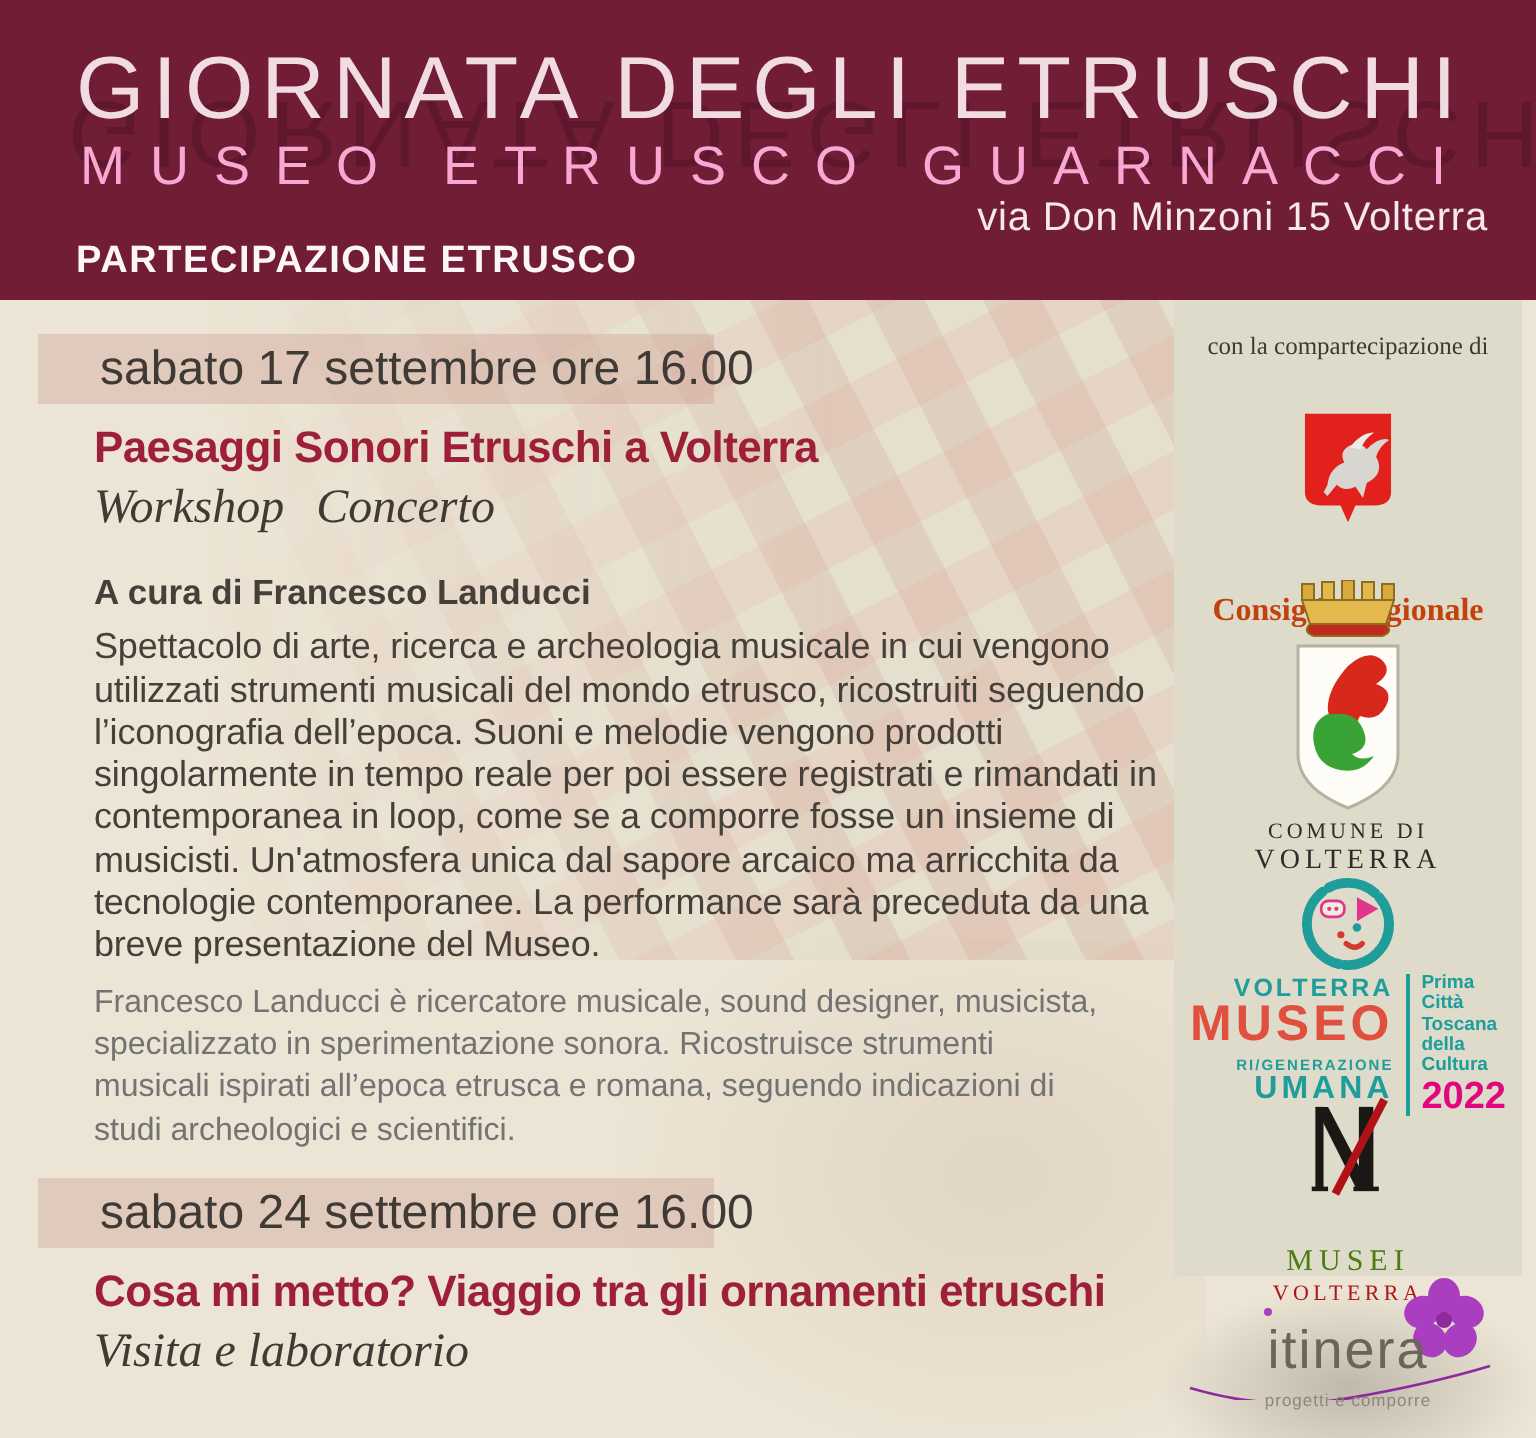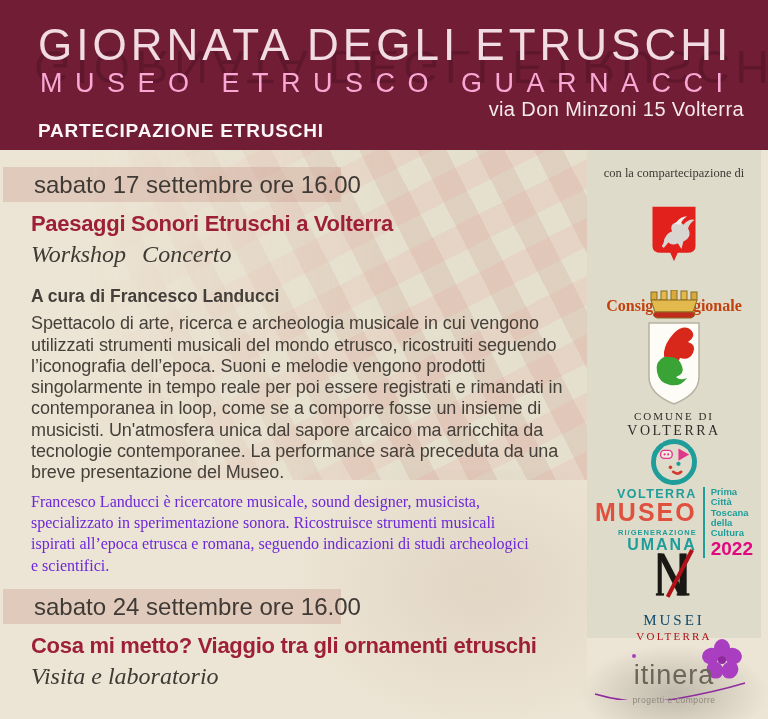--- a/index.html
+++ b/index.html
@@ -30,21 +30,21 @@
     position:absolute;right:24px;top:98px;
     font-size:20px;color:#f6e9ed;letter-spacing:.4px;
   }
   .h-badge{
     position:absolute;left:38px;bottom:8px;
     font-size:19px;font-weight:700;letter-spacing:.8px;color:#fdf6f8;
   }
   
   .content{position:absolute;left:0;top:150px;width:768px;height:569px;}
   .main{
-    position:absolute;left:0;top:0;width:587px;height:569px;
+    position:absolute;left:16px;top:0;width:587px;height:569px;
     padding:0;overflow:hidden;
   }
   .checker{
     position:absolute;left:60px;top:0;width:527px;height:330px;
     background:
       repeating-linear-gradient(63deg, rgba(190,112,100,.14) 0 26px, rgba(0,0,0,0) 26px 52px),
       repeating-linear-gradient(-27deg, rgba(190,112,100,.13) 0 26px, rgba(122,160,110,.06) 26px 52px);
     -webkit-mask-image:linear-gradient(to left, #000 35%, transparent 95%);
             mask-image:linear-gradient(to left, #000 35%, transparent 95%);
   }
@@ -66,21 +66,21 @@
     margin:4px 0 0;font-family:"Liberation Serif",serif;font-style:italic;
     font-size:24px;color:#3e3a34;
   }
   .esub.wide{word-spacing:10px;}
   .curator{margin:18px 0 0;font-size:17.5px;font-weight:700;line-height:1.22;color:#453f3a;}
   .desc{
     margin:6px 0 0;width:537px;font-size:18px;line-height:1.18;
     letter-spacing:-.1px;color:#46403a;
   }
   .bio{
-    margin:8px 0 0;width:508px;font-size:16px;line-height:1.32;color:#6d28d9;font-family:Liberation Serif, serif;
+    margin:8px 0 0;width:508px;font-size:16px;line-height:1.32;color:#737373;
   }
   
   .sidebar{
     position:absolute;left:587px;top:0;width:174px;height:488px;
     background:#dedbca;text-align:center;
   }
   .side-item{position:absolute;left:0;right:0;}
   .s-intro{top:16px;font-family:"Liberation Serif",serif;font-size:12.5px;color:#3c3a34;}
   .s-regione{top:33px;font-family:"Liberation Serif",serif;font-size:15px;font-weight:700;letter-spacing:.5px;color:#2e2c28;}
   .s-pegasus{top:55px;}
@@ -94,21 +94,21 @@
   .s-xxii{top:337px;display:flex;justify-content:center;}
   .xxii-left{text-align:right;padding-right:6px;border-right:2px solid #1f9d9b;}
   .xxii-right{text-align:left;padding-left:6px;}
   .xxii-volterra{font-size:12.5px;font-weight:700;letter-spacing:1.5px;color:#1f9d9b;}
   .xxii-num{font-size:25px;font-weight:700;letter-spacing:2px;color:#e0503f;line-height:.95;}
   .xxii-rigen{font-size:7.5px;font-weight:700;letter-spacing:1px;color:#1f9d9b;margin-top:3px;}
   .xxii-umana{font-size:16px;font-weight:700;letter-spacing:2px;color:#1f9d9b;line-height:1;}
   .xxii-line{font-size:9.5px;font-weight:700;color:#1f9d9b;line-height:1.08;}
   .xxii-year{font-size:19px;font-weight:700;color:#e2067f;line-height:1;margin-top:1px;}
   .s-musei{top:398px;}
-  .musei-word{font-family:"Liberation Serif",serif;font-size:15px;letter-spacing:3px;color:#0c4a6e;margin-top:2px;}
+  .musei-word{font-family:"Liberation Serif",serif;font-size:15px;letter-spacing:3px;color:#4d7c0f;margin-top:12px;}
   .musei-volt{font-family:"Liberation Serif",serif;font-size:11px;letter-spacing:2.2px;color:#b01218;margin-top:1px;}
   .s-itinera{top:488px;height:81px;}
   .blob{
     position:absolute;left:-8px;top:6px;width:190px;height:90px;
     background:radial-gradient(ellipse at 50% 55%, rgba(176,171,158,.75), rgba(176,171,158,0) 70%);
   }
   .itinera-name{
     position:relative;margin-top:22px;font-size:27px;letter-spacing:1px;
     color:#6a6459;font-weight:400;
   }
@@ -120,21 +120,21 @@
 </head>
 <body>
 
 <div class="poster">
 
   <div class="banner">
     <div class="wm">GIORNATA DEGLI ETRUSCHI</div>
     <div class="h-title">GIORNATA DEGLI ETRUSCHI</div>
     <div class="h-sub">MUSEO ETRUSCO GUARNACCI</div>
     <div class="h-addr">via Don Minzoni 15 Volterra</div>
-    <div class="h-badge">PARTECIPAZIONE ETRUSCHI</div>
+    <div class="h-badge">PARTECIPAZIONE ETRUSCO</div>
   </div>
 
   <div class="content">
 
     <div class="main">
       <div class="checker"></div>
       <div class="relief"></div>
 
       <div class="main-inner">
 

